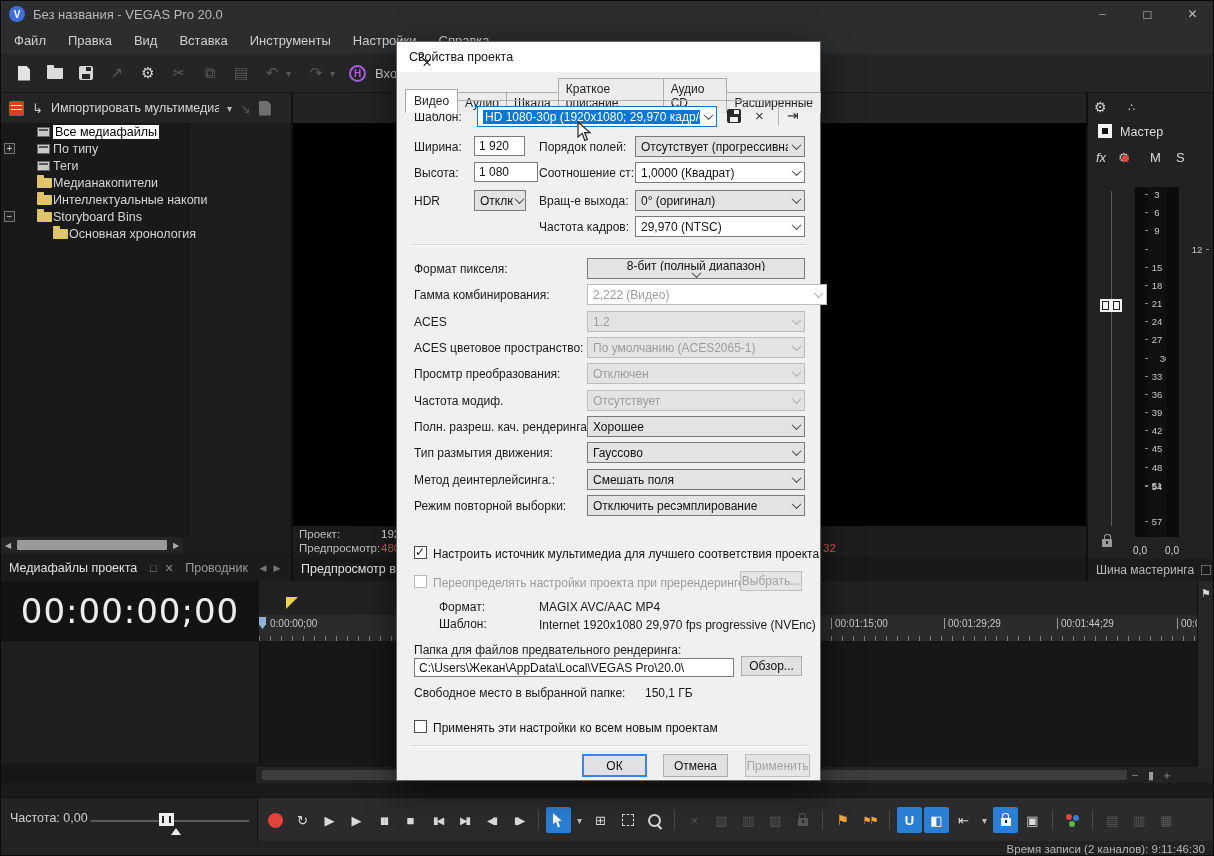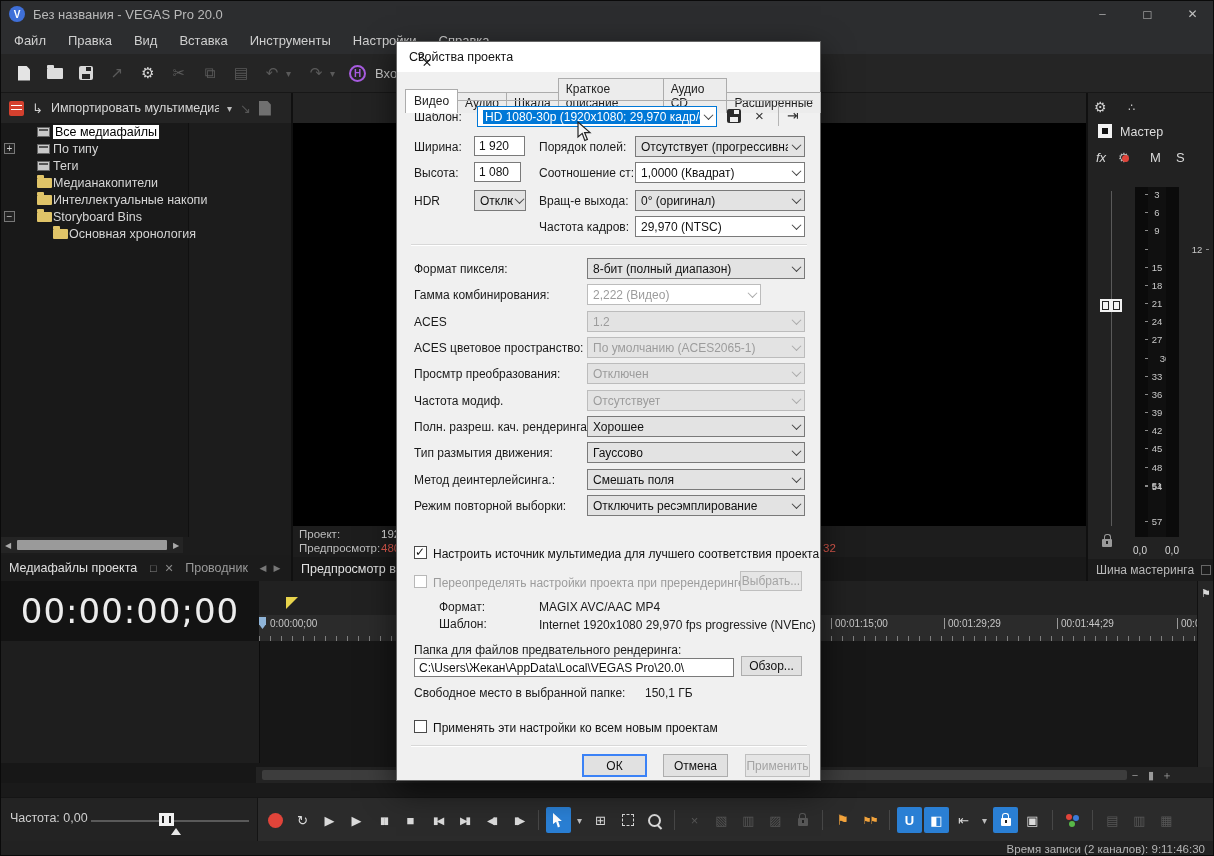--- a/index.html
+++ b/index.html
@@ -531,21 +531,21 @@
     <span class="dinput" style="left:77px;top:94px;width:51px;height:20px;">1 920</span>
     <span class="dlabel" style="left:142px;top:98px;">Порядок полей:</span>
     <div class="dcombo" style="left:238px;top:94px;width:170px;">
       <span class="txt">Отсутствует (прогрессивная р</span>
         <span class="chev">
           <i></i>
         </span>
     </div>
 
     <span class="dlabel" style="left:17px;top:124px;">Высота:</span>
-    <span class="dinput" style="left:77px;top:120px;width:47px;height:20px;">1 080</span>
+    <span class="dinput" style="left:77px;top:120px;width:64px;height:20px;">1 080</span>
     <span class="dlabel" style="left:142px;top:124px;">Соотношение ст:</span>
     <div class="dcombo white" style="left:238px;top:120px;width:170px;">
       <span class="txt">1,0000 (Квадрат)</span>
         <span class="chev">
           <i></i>
         </span>
     </div>
 
     <span class="dlabel" style="left:17px;top:152px;">HDR</span>
     <div class="dcombo" style="left:77px;top:148px;width:52px;">
@@ -567,28 +567,28 @@
       <span class="txt">29,970 (NTSC)</span>
         <span class="chev">
           <i></i>
         </span>
     </div>
 
     <div class="hr" style="top:202px;"></div>
 
     <div id="dlg-combo-rows">
         <span class="dlabel" style="left: 17px; top: 220px;">Формат пикселя:</span>
-        <div class="dcombo" style="left: 190px; top: 216px; width: 218px;">
+        <div class="dcombo" style="left: 190px; top: 216px; width: 218px; flex-direction: column;">
           <span class="txt">8-бит (полный диапазон)</span>
           <span class="chev">
             <i></i>
           </span>
         </div>
         <span class="dlabel" style="left: 17px; top: 246px; color: rgb(26, 26, 26);">Гамма комбинирования:</span>
-        <div class="dcombo white dis" style="left: 190px; top: 242px; width: 174px;">
+        <div class="dcombo white dis" style="left: 190px; top: 242px; width: 240px;">
           <span class="txt">2,222 (Видео)</span>
           <span class="chev">
             <i></i>
           </span>
         </div>
         <span class="dlabel" style="left: 17px; top: 273px; color: rgb(26, 26, 26);">ACES</span>
         <div class="dcombo dis" style="left: 190px; top: 269px; width: 218px;">
           <span class="txt">1.2</span>
           <span class="chev">
             <i></i>

